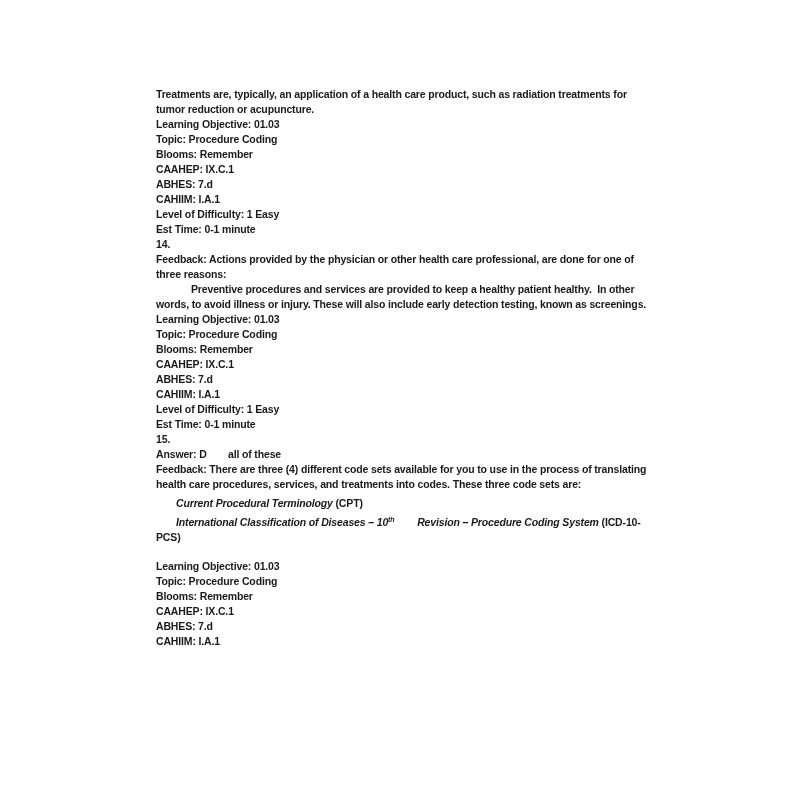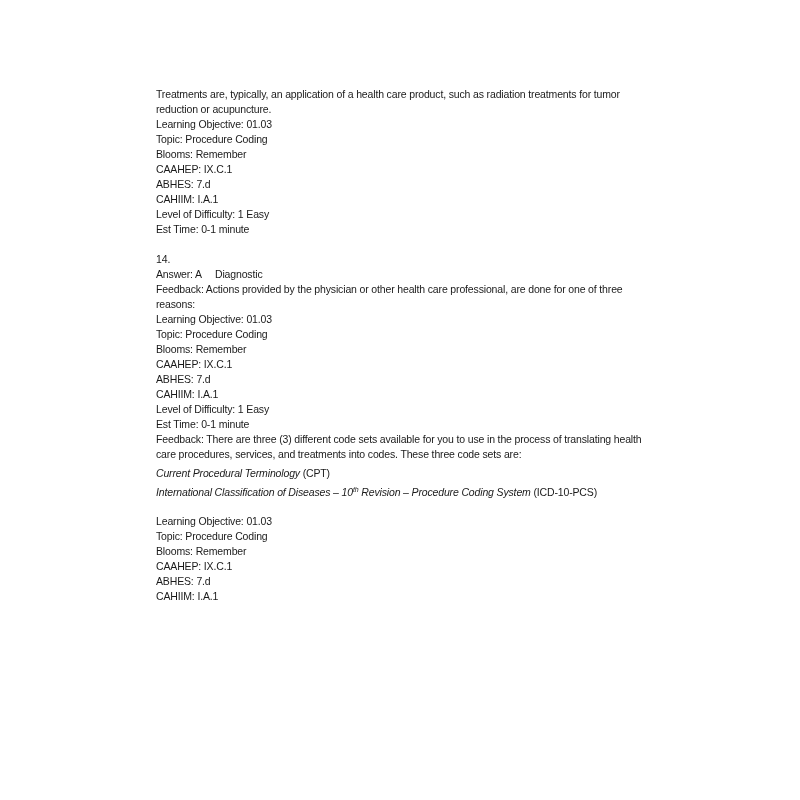--- a/index.html
+++ b/index.html
@@ -16,46 +16,47 @@
     color: #1a1a1a;
   }
   .page {
     position: absolute;
     top: 87px;
     left: 156px;
     width: 502px;
     font-size: 10.5px;
     line-height: 15px;
     letter-spacing: -0.15px;
+    font-weight: bold;
   }
   .para, .line {
     margin: 0;
     white-space: pre-wrap;
   }
   .indent-first {
     text-indent: 35px;
   }
   .gap-above {
-    margin-top: 15px;
   }
   .gap-above-sm {
     margin-top: 10px;
   }
   .ans-label {
     display: inline-block;
     min-width: 59px;
   }
   .ans-label.wide {
     min-width: 72px;
   }
   .code-set {
     margin-top: 4px;
   }
   .code-set .title {
     font-style: italic;
+    margin-left: 20px;
   }
   .code-set sup {
     font-size: 7px;
     font-style: italic;
     line-height: 0;
     vertical-align: super;
   }
 </style>
 </head>
 <body>
@@ -66,32 +67,34 @@
   <div class="line">Learning Objective: 01.03</div>
   <div class="line">Topic: Procedure Coding</div>
   <div class="line">Blooms: Remember</div>
   <div class="line">CAAHEP: IX.C.1</div>
   <div class="line">ABHES: 7.d</div>
   <div class="line">CAHIIM: I.A.1</div>
   <div class="line">Level of Difficulty: 1 Easy</div>
   <div class="line">Est Time: 0-1 minute</div>
 
   <div class="line gap-above">14.</div>
-  <div class="line"><span class="ans-label">Answer: A</span><span>Diagnostic</span></div>
   <p class="para">Feedback: Actions provided by the physician or other health care professional, are done for one of three reasons:</p>
+  <p class="para indent-first">Preventive procedures and services are provided to keep a healthy patient healthy.  In other words, to avoid illness or injury. These will also include early detection testing, known as screenings.</p>
   <div class="line">Learning Objective: 01.03</div>
   <div class="line">Topic: Procedure Coding</div>
   <div class="line">Blooms: Remember</div>
   <div class="line">CAAHEP: IX.C.1</div>
   <div class="line">ABHES: 7.d</div>
   <div class="line">CAHIIM: I.A.1</div>
   <div class="line">Level of Difficulty: 1 Easy</div>
   <div class="line">Est Time: 0-1 minute</div>
 
-  <p class="para">Feedback: There are three (3) different code sets available for you to use in the process of translating health care procedures, services, and treatments into codes. These three code sets are:</p>
+  <div class="line gap-above">15.</div>
+  <div class="line"><span class="ans-label wide">Answer: D</span><span>all of these</span></div>
+  <p class="para">Feedback: There are three (4) different code sets available for you to use in the process of translating health care procedures, services, and treatments into codes. These three code sets are:</p>
 
   <p class="para code-set"><span class="title">Current Procedural Terminology</span><span> (CPT)</span></p>
   <p class="para code-set"><span class="title">International Classification of Diseases – 10</span><sup>th</sup><span class="title"> Revision – Procedure Coding System</span><span> (ICD-10-PCS)</span></p>
 
   <div class="line gap-above-sm" style="margin-top:14px">Learning Objective: 01.03</div>
   <div class="line">Topic: Procedure Coding</div>
   <div class="line">Blooms: Remember</div>
   <div class="line">CAAHEP: IX.C.1</div>
   <div class="line">ABHES: 7.d</div>
   <div class="line">CAHIIM: I.A.1</div>

